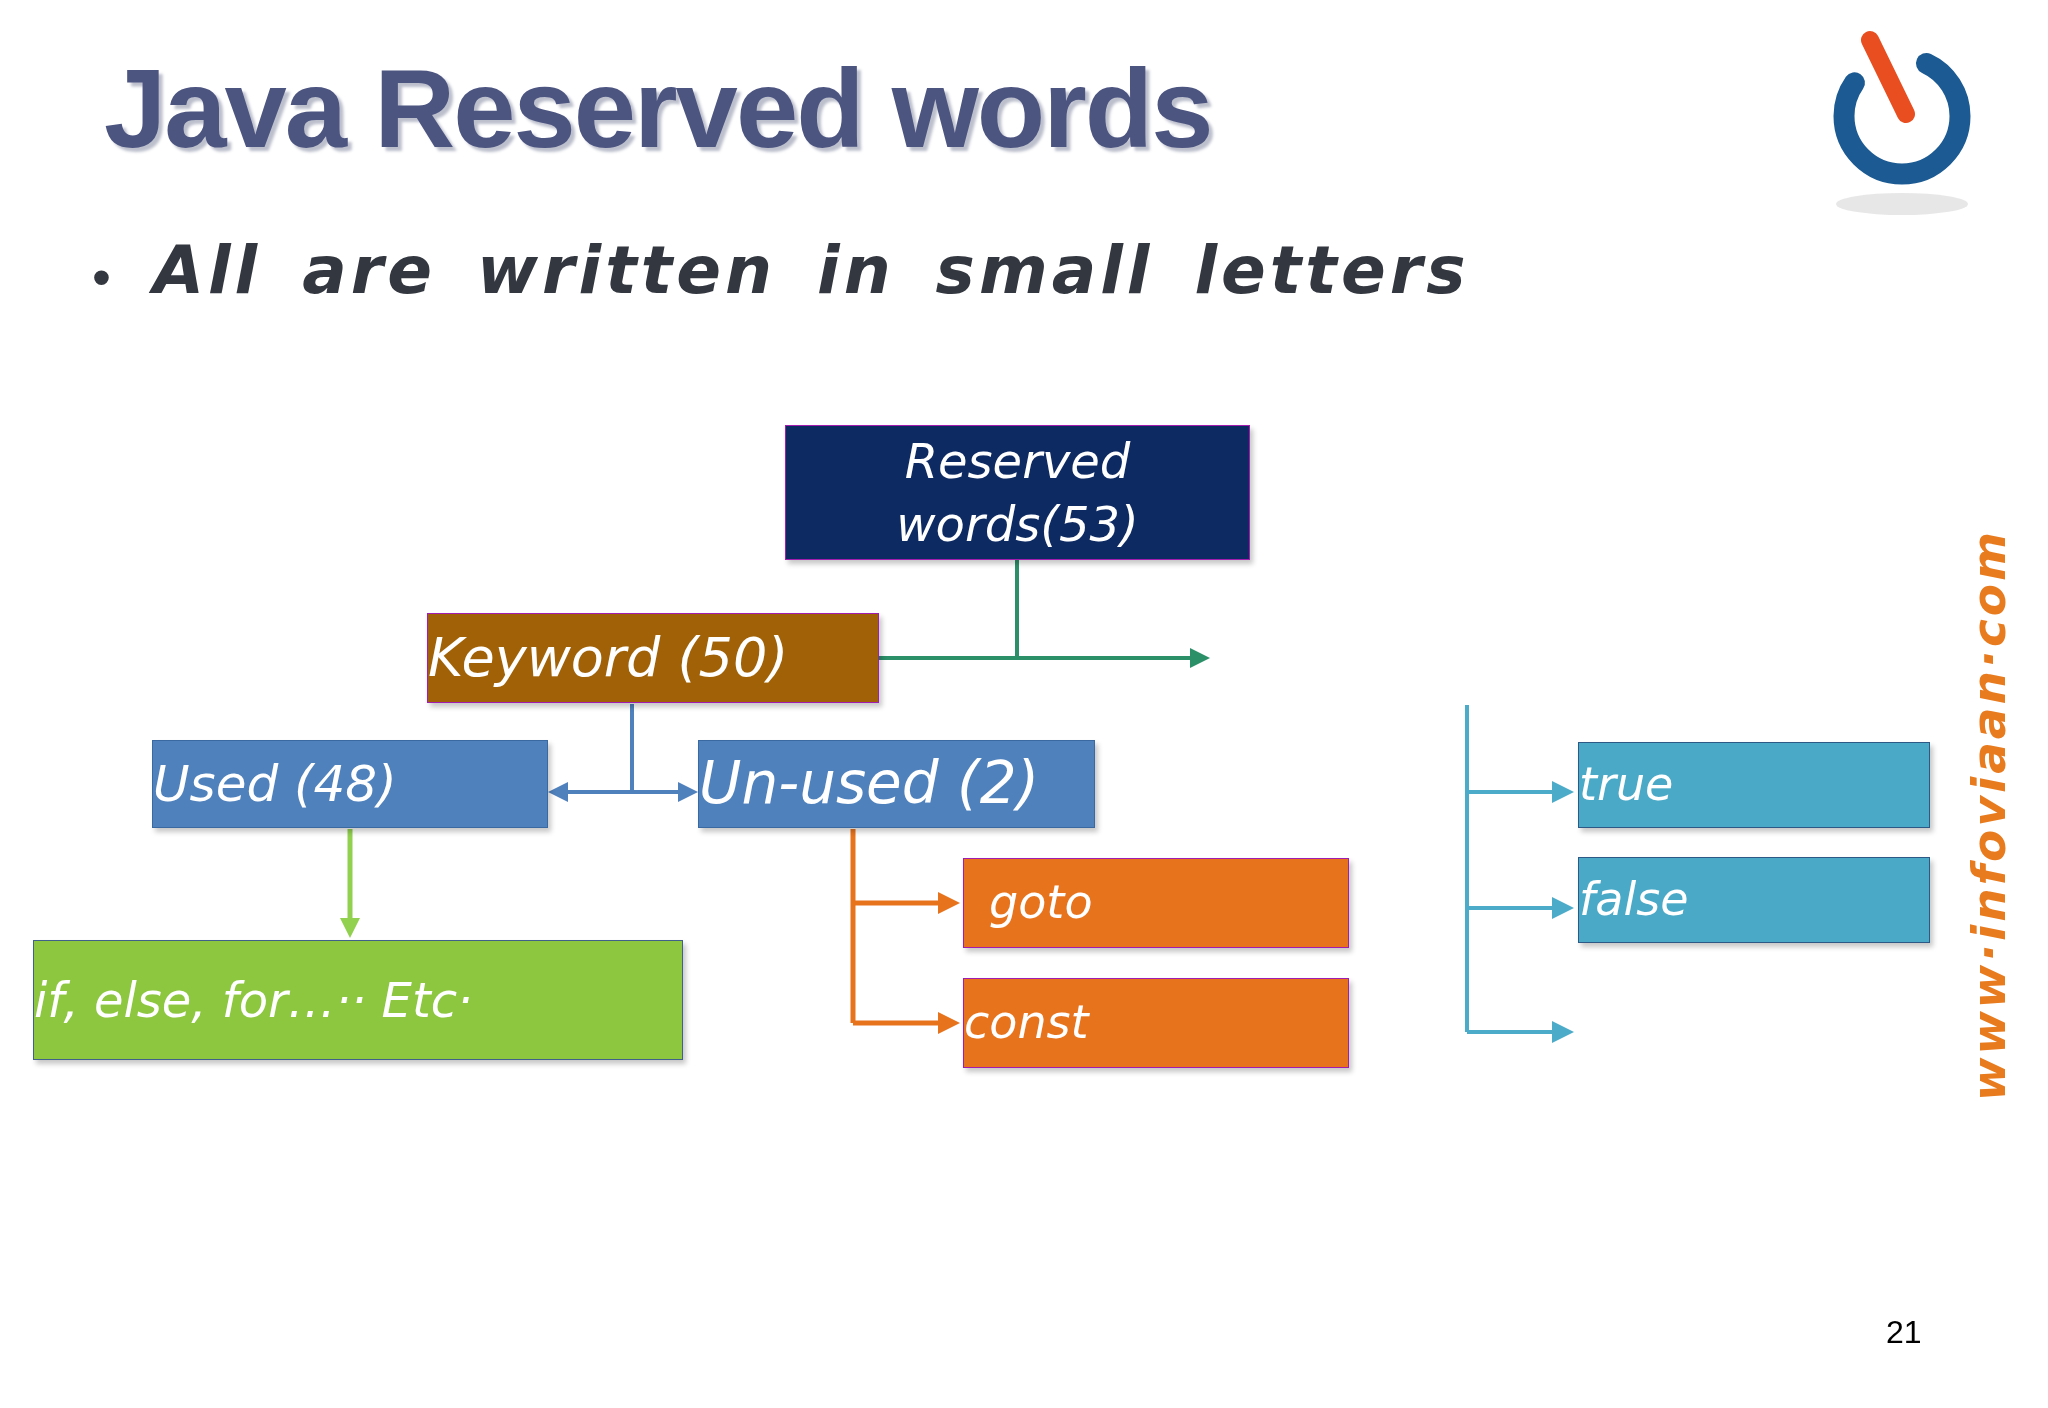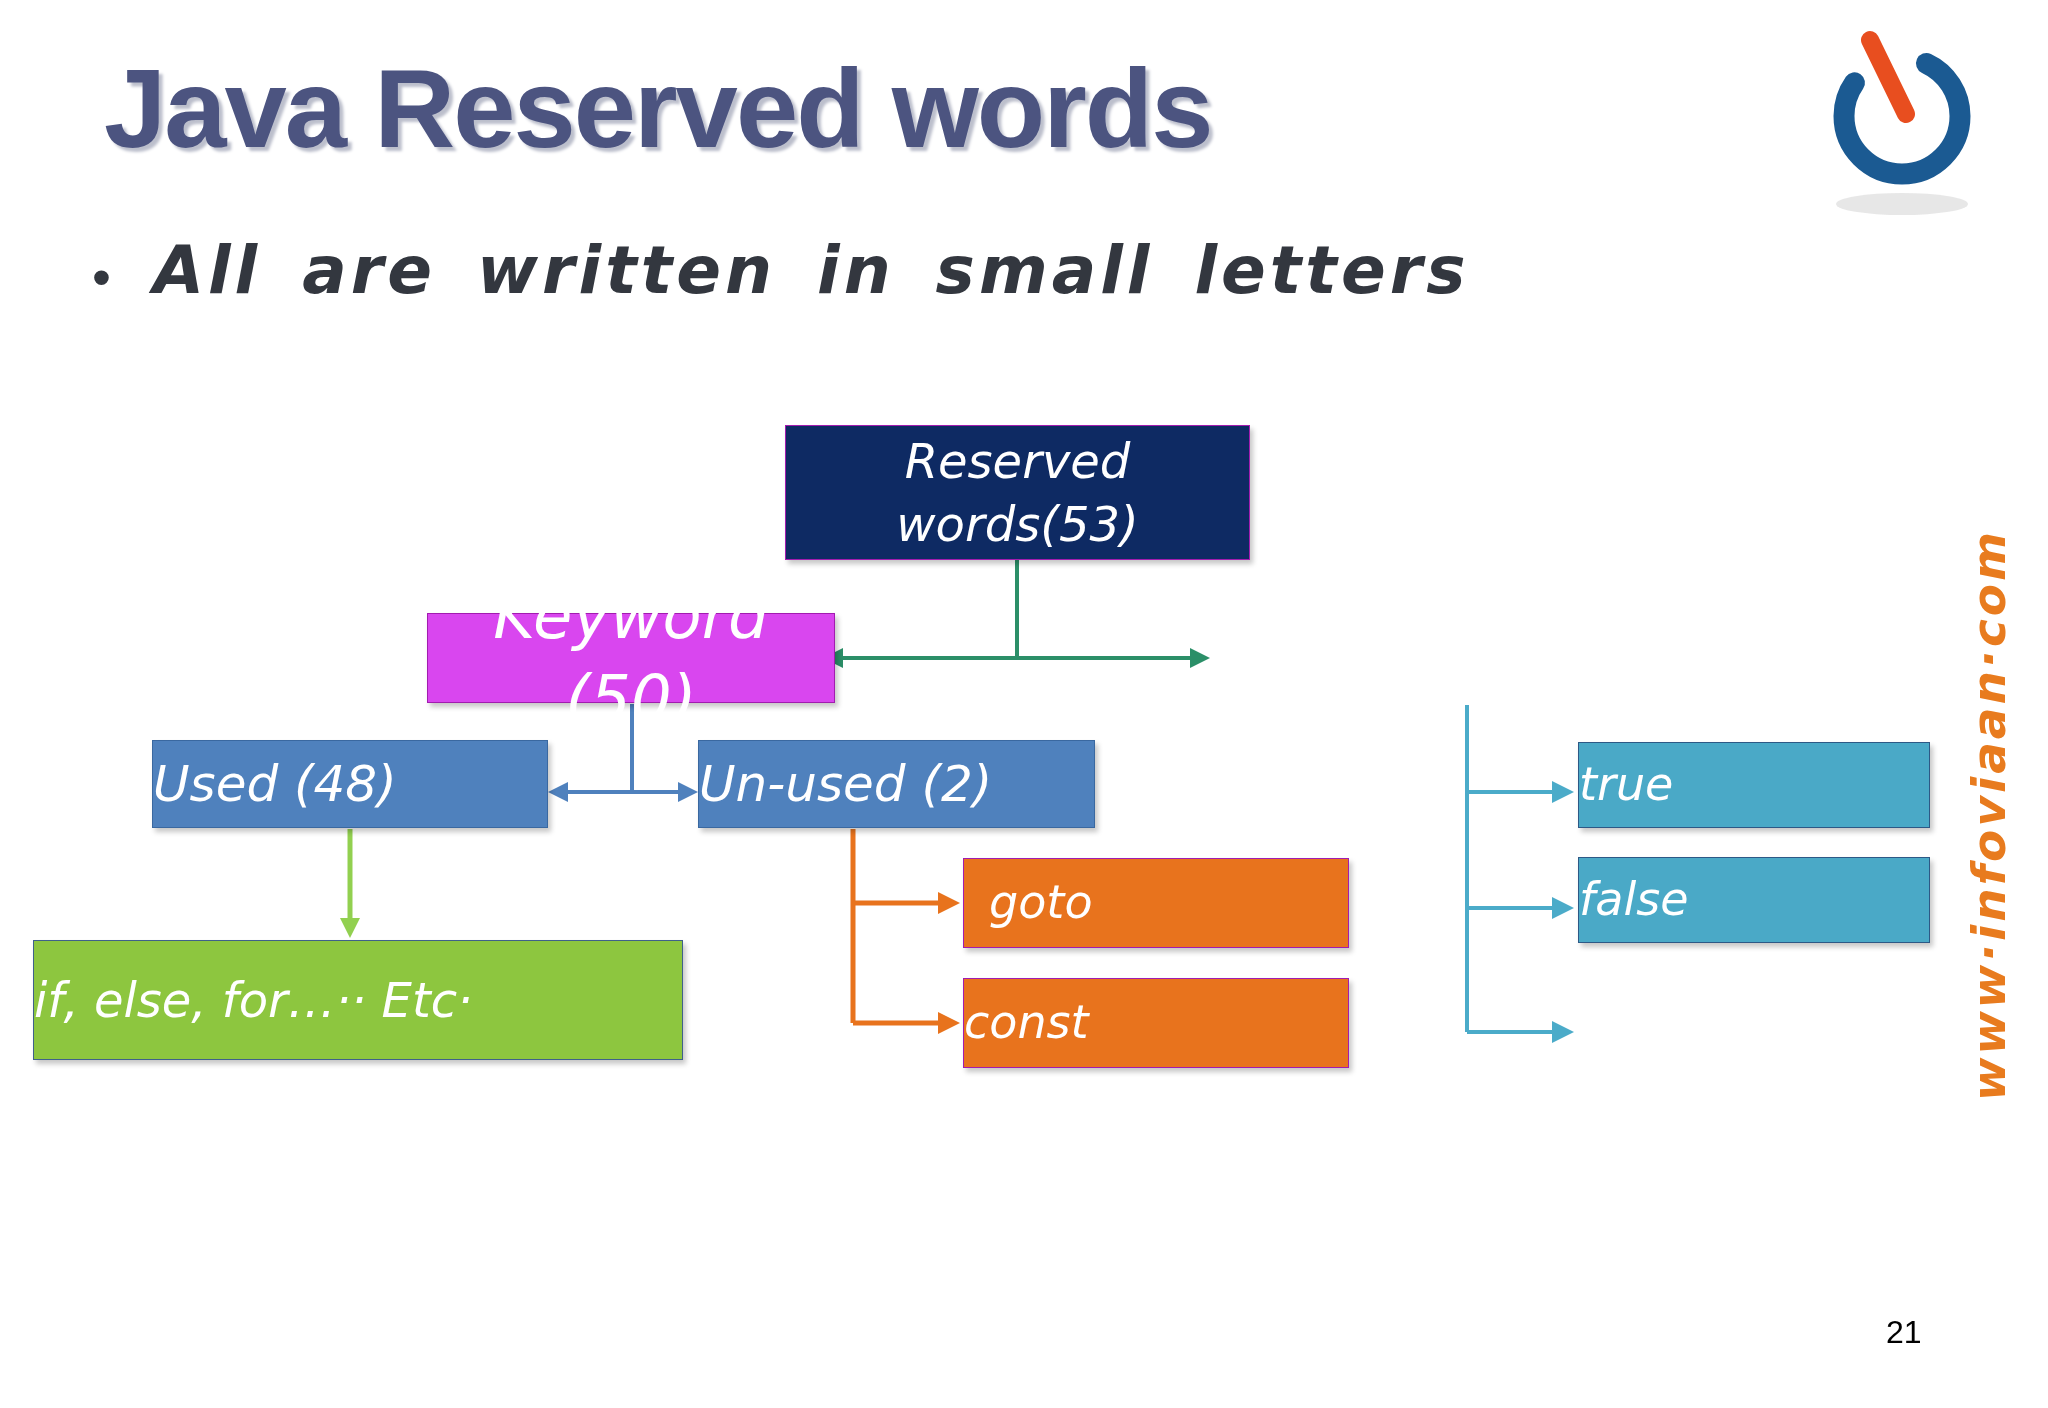--- a/index.html
+++ b/index.html
@@ -35,24 +35,24 @@
   .node {
     position:absolute; box-sizing:border-box;
     display:flex; align-items:center; justify-content:flex-start;
     text-align:center; color:#ffffff;
     font-family:"DejaVu Sans", cursive; font-style:italic;
     border:1px solid #a21caf;
     box-shadow:3px 4px 5px rgba(0,0,0,0.22);
     line-height:1.3;
   }
   .node-reserved-words   { left:785px;  top:425px; width:465px; height:135px; background:#0e2a63; font-size:48px; }
-  .node-keyword          { left:427px;  top:613px; width:408px; height:90px;  background:#d946ef; font-size:64px; }
+  .node-keyword          { left:427px;  top:613px; width:452px; height:90px;  background:#a16207; font-size:54px; }
   .node-reserved-literal { left:1210px; top:564px; width:448px; height:140px; background:#2e9068; font-size:46px; }
   .node-used             { left:152px;  top:740px; width:396px; height:88px;  background:#4f81bd; border-color:#3a68a0; font-size:50px; }
-  .node-unused           { left:698px;  top:740px; width:397px; height:88px;  background:#4f81bd; border-color:#3a68a0; font-size:50px; }
+  .node-unused           { left:698px;  top:740px; width:397px; height:88px;  background:#4f81bd; border-color:#3a68a0; font-size:58px; }
   .node-used-examples    { left:33px;   top:940px; width:650px; height:120px; background:#8dc63f; border-color:#3f618a; font-size:48px; }
   .node-goto             { left:963px;  top:858px; width:386px; height:90px;  background:#e8731d; font-size:46px;padding-left:25px; }
   .node-const            { left:963px;  top:978px; width:386px; height:90px;  background:#e8731d; font-size:46px; }
   .node-true             { left:1578px; top:742px; width:352px; height:86px;  background:#4aa9c7; border-color:#2d5986; font-size:46px; }
   .node-false            { left:1578px; top:857px; width:352px; height:86px;  background:#4aa9c7; border-color:#2d5986; font-size:46px; }
   .node-null             { left:1578px; top:965px; width:352px; height:88px;  background:#4aa9c7; border-color:#2d5986; font-size:46px; }
 
   .connectors { position:absolute; left:0; top:0; }
 
   

